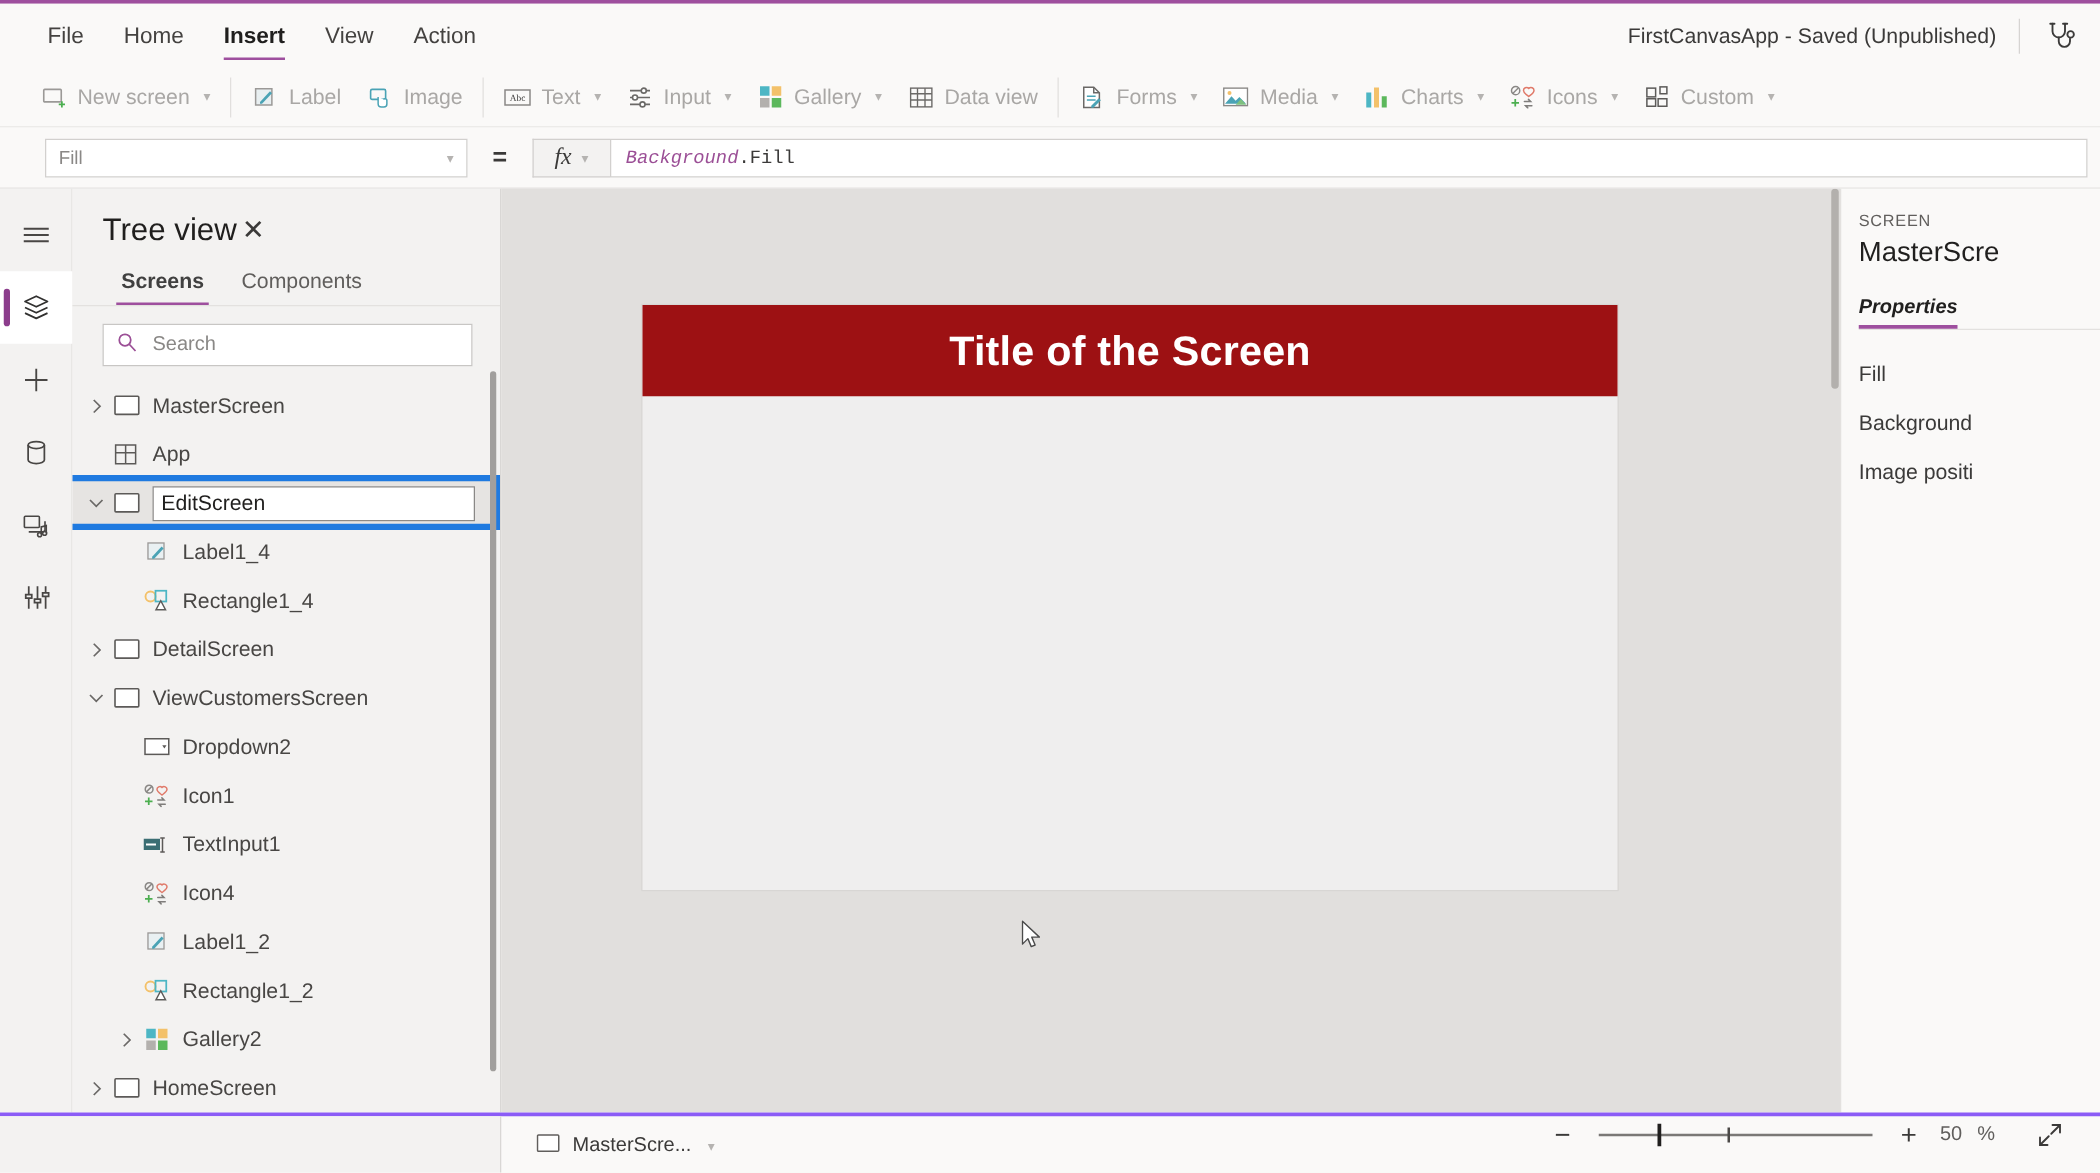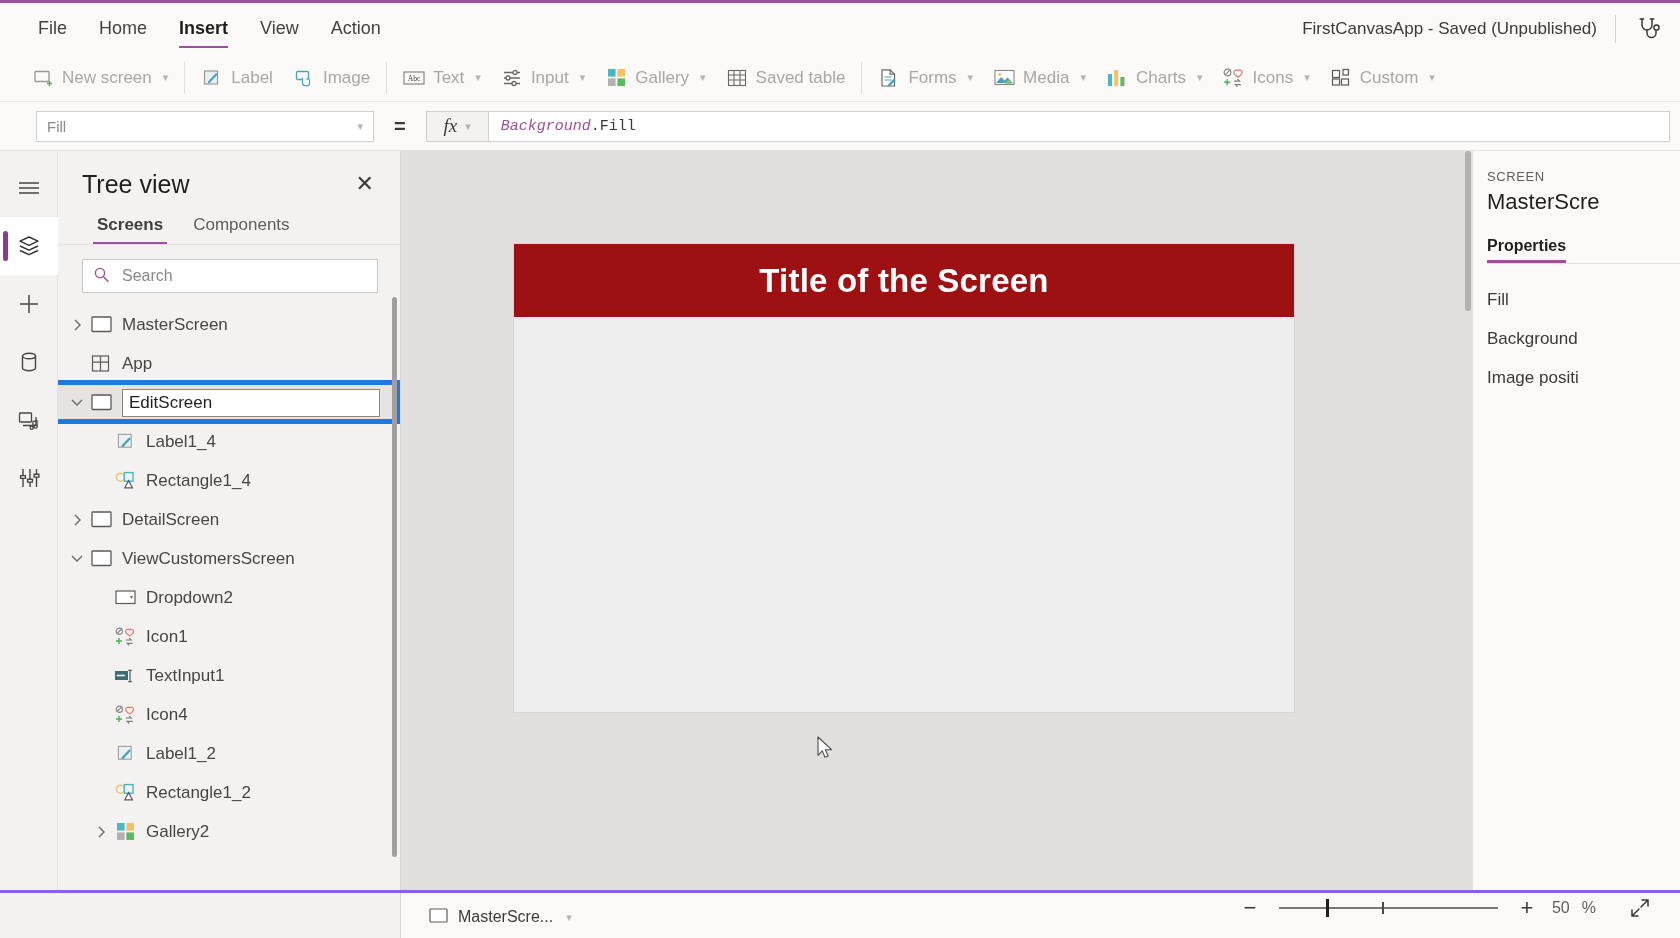--- a/index.html
+++ b/index.html
@@ -151,21 +151,21 @@
 
   
   .treepanel {
     width: 343px; flex: none;
     background: #f3f2f1;
     border-right: 1px solid #d9d7d5;
     display: flex; flex-direction: column;
     position: relative;
   }
   .tp-head {
-    display: flex; align-items: center; justify-content: space-between;
+    display: flex; align-items: center; justify-content: flex-start;
     padding: 18px 22px 6px 24px;
   }
   .tp-title { font-size: 25px; color: #201f1e; }
   .tp-close { font-size: 22px; color: #3b3a39; cursor: pointer; line-height: 1; padding: 4px; }
   .tp-tabs { display: flex; padding: 6px 0 0 24px; border-bottom: 1px solid #e3e1df; }
   .tp-tab {
     font-size: 17px; color: #605e5c;
     padding: 4px 4px 9px 4px; margin-right: 22px;
     position: relative; cursor: pointer; white-space: nowrap;
   }
@@ -266,21 +266,21 @@
     background: #faf9f8;
     border-left: 1px solid #e3e1df;
     padding: 18px 0 0 14px;
     overflow: hidden;
   }
   .rp-kicker { font-size: 13px; color: #605e5c; letter-spacing: 0.6px; }
   .rp-name { font-size: 22px; color: #201f1e; margin-top: 5px; white-space: nowrap; }
   .rp-tabs { margin-top: 22px; display: flex; border-bottom: 1px solid #e3e1df; }
   .rp-tab {
     font-size: 16px; color: #201f1e; font-weight: bold;
-    padding-bottom: 8px; position: relative; cursor: pointer;
+    padding-bottom: 8px; position: relative; cursor: pointer; font-style: italic;
   }
   .rp-tab.active::after {
     content: ""; position: absolute; left: 0; right: 0; bottom: 0; height: 3px; background: #9e4f9e;
   }
   .rp-prop {
     font-size: 17px; color: #3b3a39;
     height: 39px; display: flex; align-items: center;
     white-space: nowrap;
   }
   .rp-list { margin-top: 16px; }
@@ -428,21 +428,21 @@
       <span class="chev">▾</span>
     </div>
 
     <div class="rb-item">
       <span class="ic">
         <svg width="20" height="18" viewBox="0 0 20 18" fill="none" stroke="#6b6967" stroke-width="1.1">
           <rect x="1.5" y="1.5" width="17" height="15"></rect>
           <path d="M1.5 6h17M1.5 11h17M7 1.5v15M13 1.5v15"></path>
         </svg>
       </span>
-      <span>Saved table</span>
+      <span>Data view</span>
     </div>
 
     <div class="rb-sep"></div>
 
     <div class="rb-item">
       <span class="ic">
         <svg width="20" height="20" viewBox="0 0 20 20" fill="none" stroke="#6b6967" stroke-width="1.2">
           <path d="M3 1.8h8l4.5 4.4V18H3z" fill="#fff"></path>
           <path d="M11 1.8v4.4h4.5"></path>
           <path d="M5.5 9h7M5.5 12h7" stroke="#4aa3b5"></path>
@@ -750,20 +750,33 @@
             <div class="ticon">
               <svg width="19" height="19" viewBox="0 0 19 19">
                 <rect x="1" y="1" width="7.6" height="7.6" fill="#4db6c4"></rect>
                 <rect x="10.4" y="1" width="7.6" height="7.6" fill="#f3c16a"></rect>
                 <rect x="1" y="10.4" width="7.6" height="7.6" fill="#b3b0ad"></rect>
                 <rect x="10.4" y="10.4" width="7.6" height="7.6" fill="#5cb85c"></rect>
               </svg>
             </div>
             <div class="tlabel">Gallery2</div>
           </div>
+          <div class="tree-row" style="padding-left: 8px;">
+            <div class="twisty">
+              <svg width="11" height="14" viewBox="0 0 11 14" fill="none" stroke="#6b6967" stroke-width="1.4">
+                <path d="M3 2l5 5-5 5"></path>
+              </svg>
+            </div>
+            <div class="ticon">
+              <svg width="21" height="17" viewBox="0 0 21 17" fill="#ffffff" stroke="#5c5a58" stroke-width="1.3">
+                <rect x="1" y="1" width="19" height="14.5" rx="0.8"></rect>
+              </svg>
+            </div>
+            <div class="tlabel">HomeScreen</div>
+          </div>
         </div>
       <div class="tree-scroll"></div>
     </div>
 
     <div class="canvas-area">
       <div class="canvas-scrollwrap">
         <div class="phone-screen">
           <div class="screen-titlebar">
             <div class="screen-title">Title of the Screen</div>
           </div>

